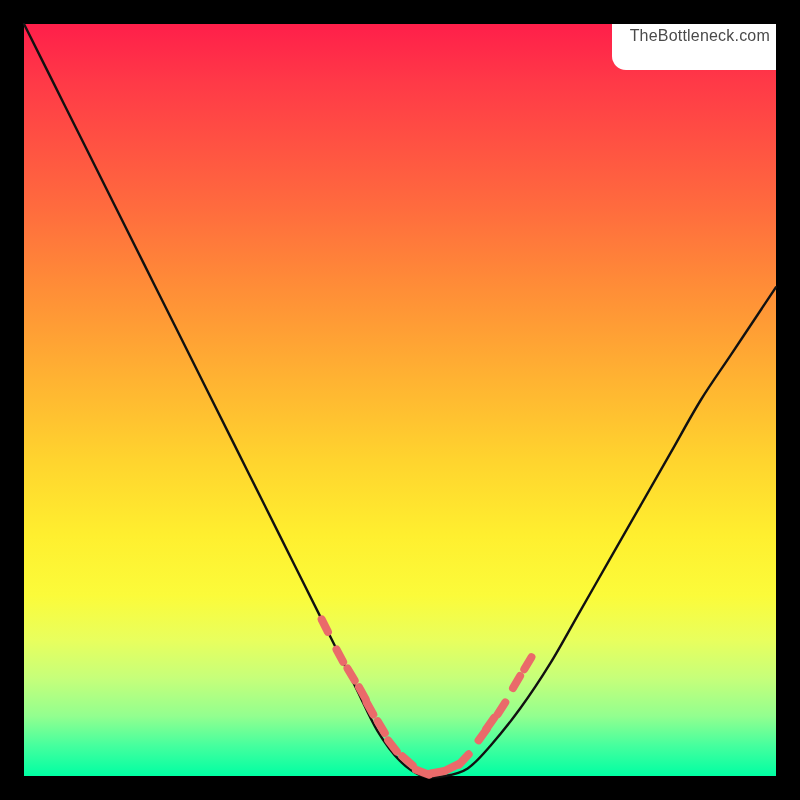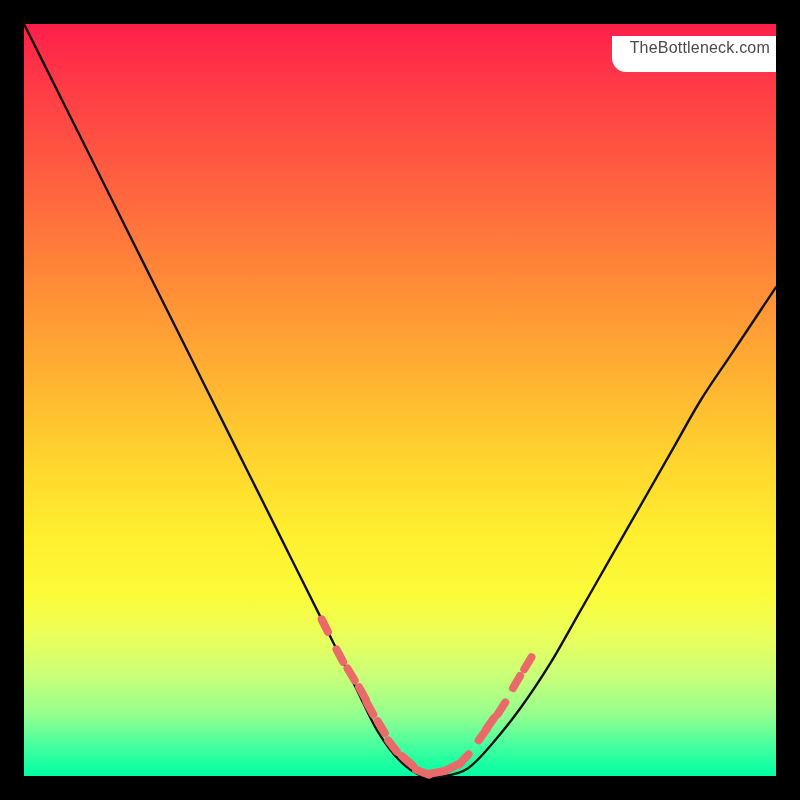--- a/index.html
+++ b/index.html
@@ -46,24 +46,23 @@
   .watermark-pill {
     position: absolute;
     top: 0;
     right: 0;
     height: 36px;
     background: #fff;
     color: #4a4a4a;
     font-size: 16px;
     font-weight: 500;
     line-height: 24px;
-    padding: 0 6px 0 18px;
+    padding: 0 6px 10px 18px;
     border-bottom-left-radius: 14px;
     letter-spacing: 0.2px;
-    margin-top: 12px;
   }
   svg.curve {
     position: absolute;
     left: 0;
     top: 0;
     width: 752px;
     height: 752px;
     overflow: visible;
   }
 </style>

